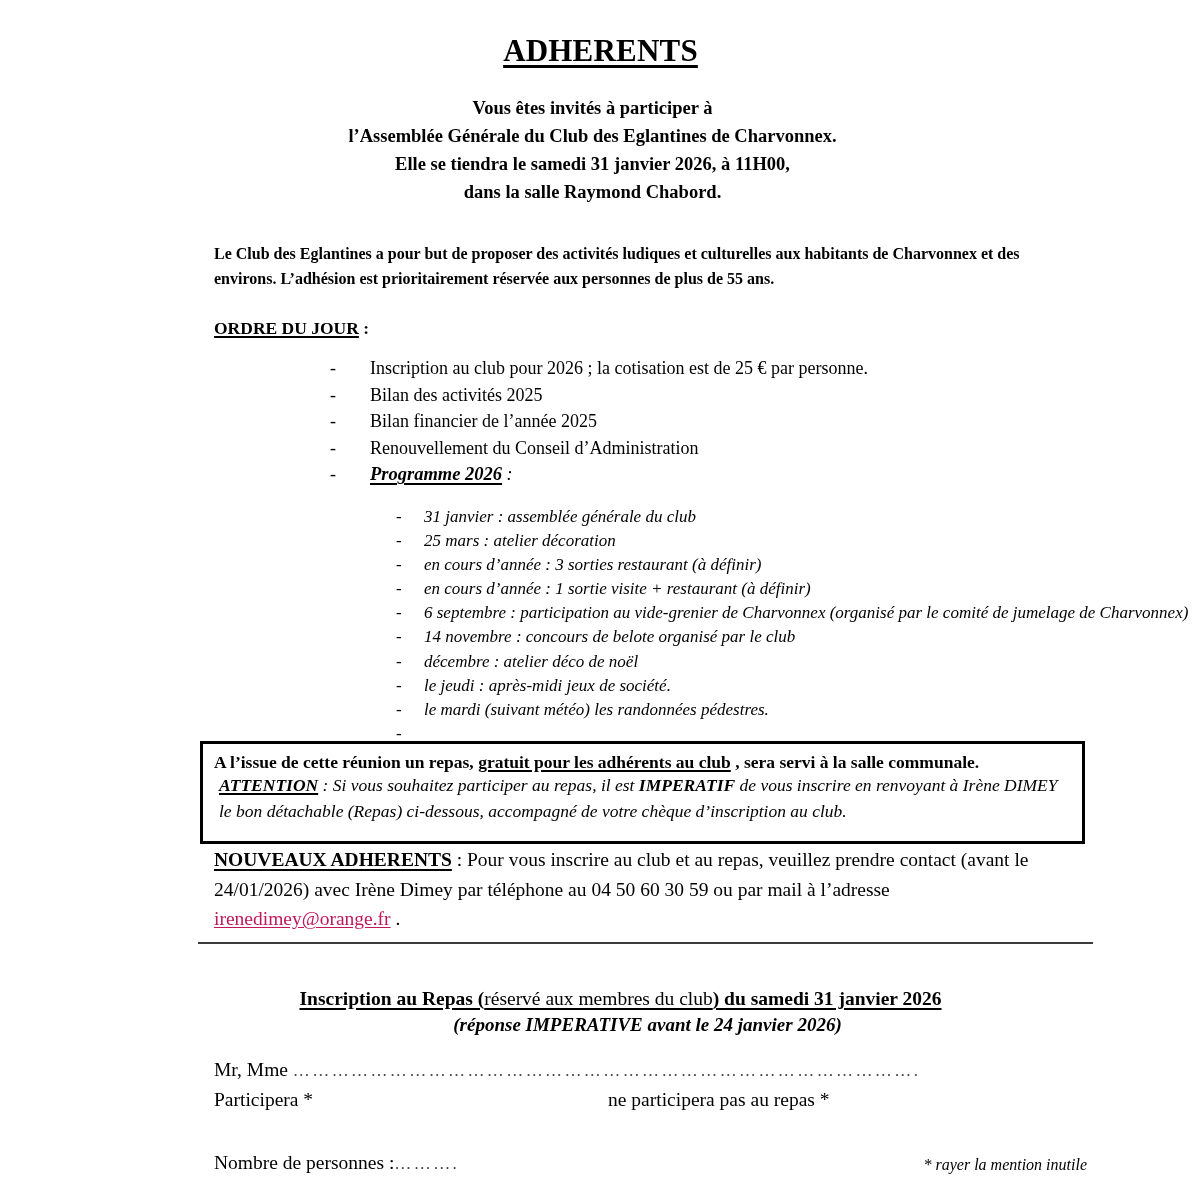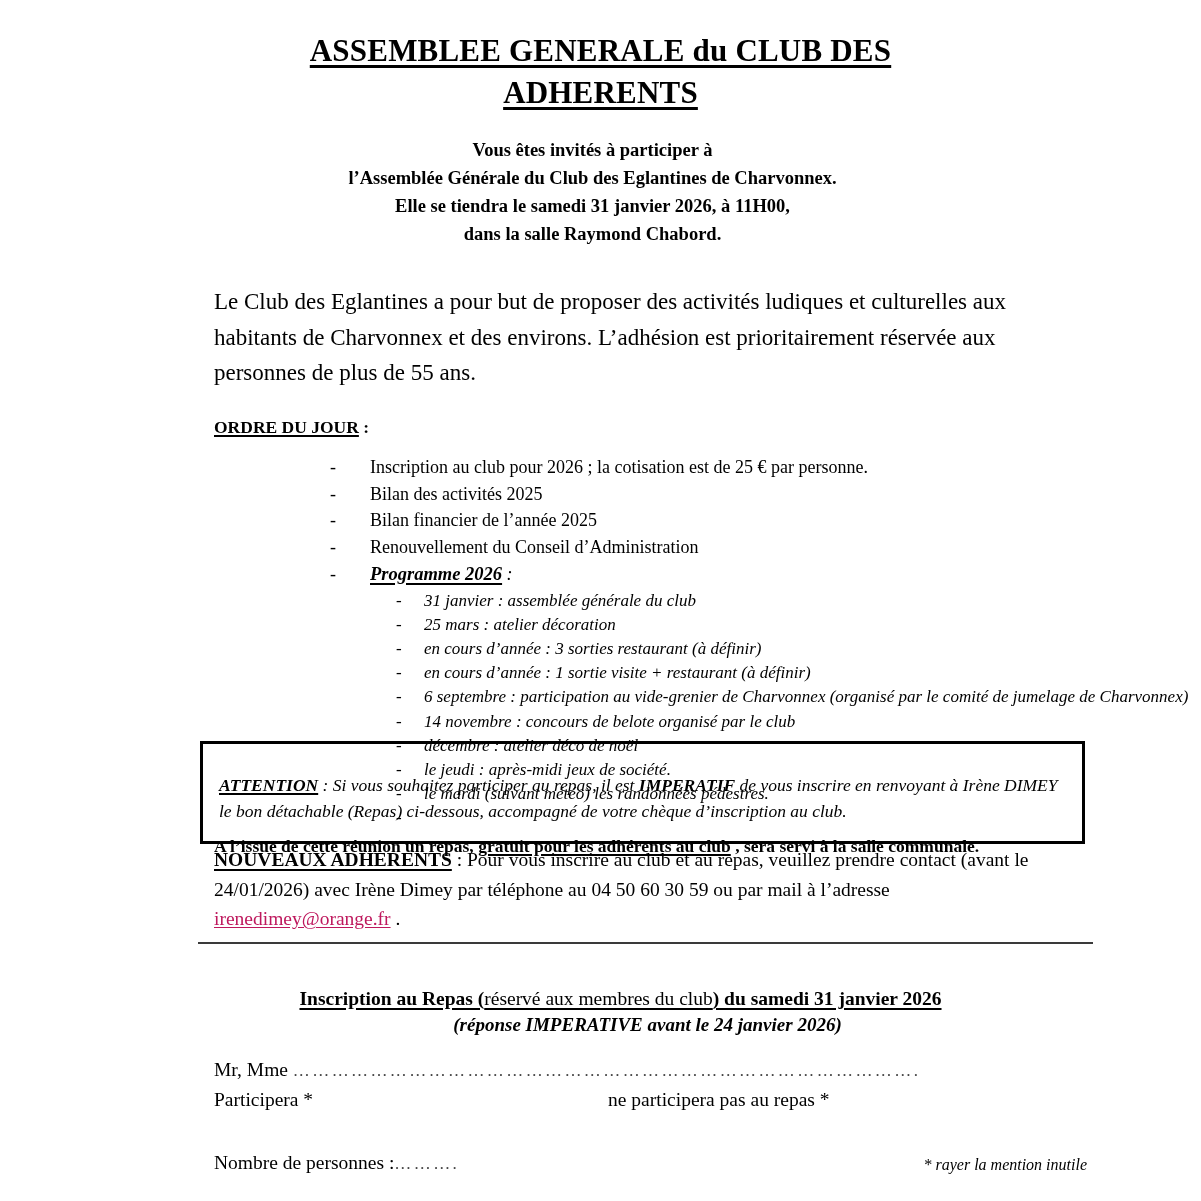--- a/index.html
+++ b/index.html
@@ -46,22 +46,22 @@
   .invitation {
     text-align: center;
     font-weight: bold;
     font-size: 18.5px;
     line-height: 1.52;
     margin: 22px 16px 0 0;
   }
 
   
   .purpose {
-    font-weight: normal;
-    font-size: 23px;
+    font-weight: bold;
+    font-size: 16px;
     line-height: 1.55;
     margin: 36px 0 0 214px;
     width: 832px;
   }
 
   
   .agenda-head {
     font-weight: bold;
     font-size: 17.5px;
     margin: 26px 0 16px 214px;
@@ -86,21 +86,21 @@
     min-height: 22px;
   }
   ul.lvl1 > li::before {
     content: "-";
     position: absolute;
     left: 0;
     top: 0;
   }
   ul.lvl2 {
     margin-left: 26px;
-    margin-top: 1px;
+    margin-top: 16px;
   }
   ul.lvl2 > li {
     position: relative;
     padding-left: 28px;
     font-size: 17px;
     line-height: 1.42;
     min-height: 20px;
   }
   ul.lvl2 > li::before {
     content: "-";
@@ -260,21 +260,20 @@
     font-style: italic;
     font-size: 16px;
   }
 </style>
 </head>
 <body>
 
 <div class="page">
 
   <h1 class="doc-title">
-    <span class="tl">ASSEMBLEE GENERALE du CLUB DES</span>
     <span class="title-line2"><span class="tl">ADHERENTS</span></span>
   </h1>
 
   <div class="invitation">
     <div>Vous êtes invités à participer à</div>
     <div>l’Assemblée Générale du Club des Eglantines de Charvonnex.</div>
     <div>Elle se tiendra le samedi 31 janvier 2026, à 11H00,</div>
     <div>dans la salle Raymond Chabord.</div>
   </div>
 

